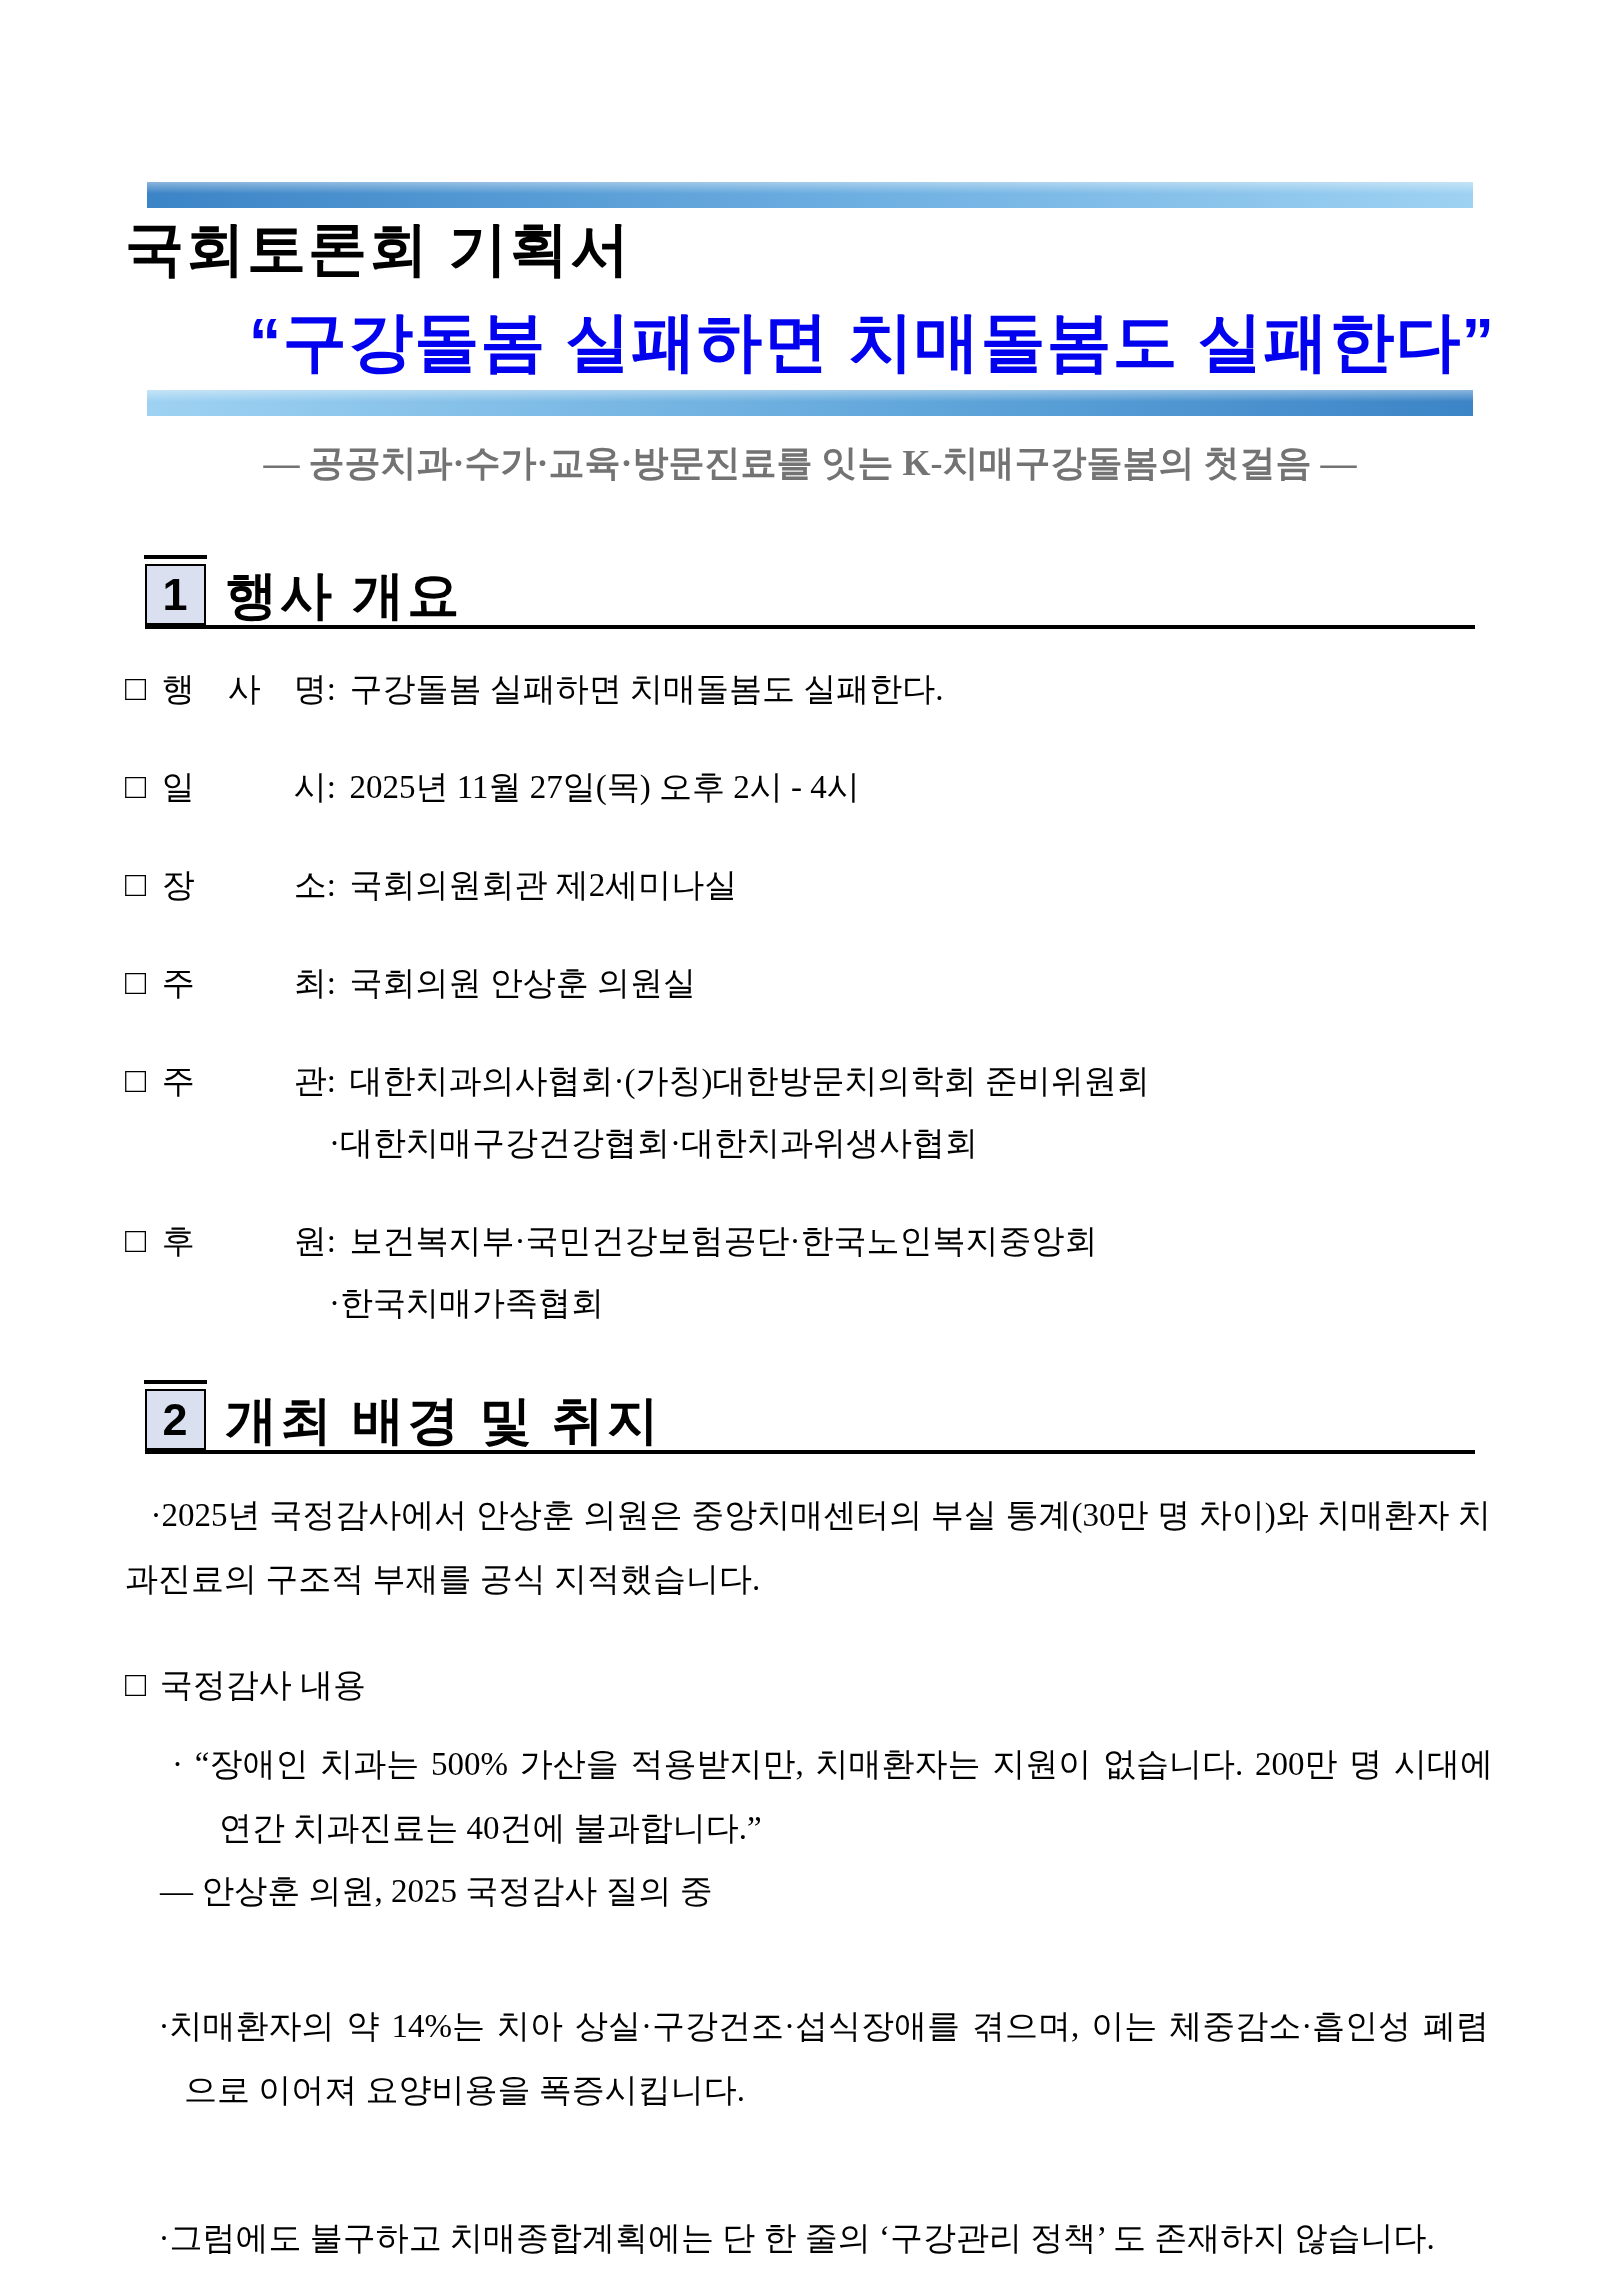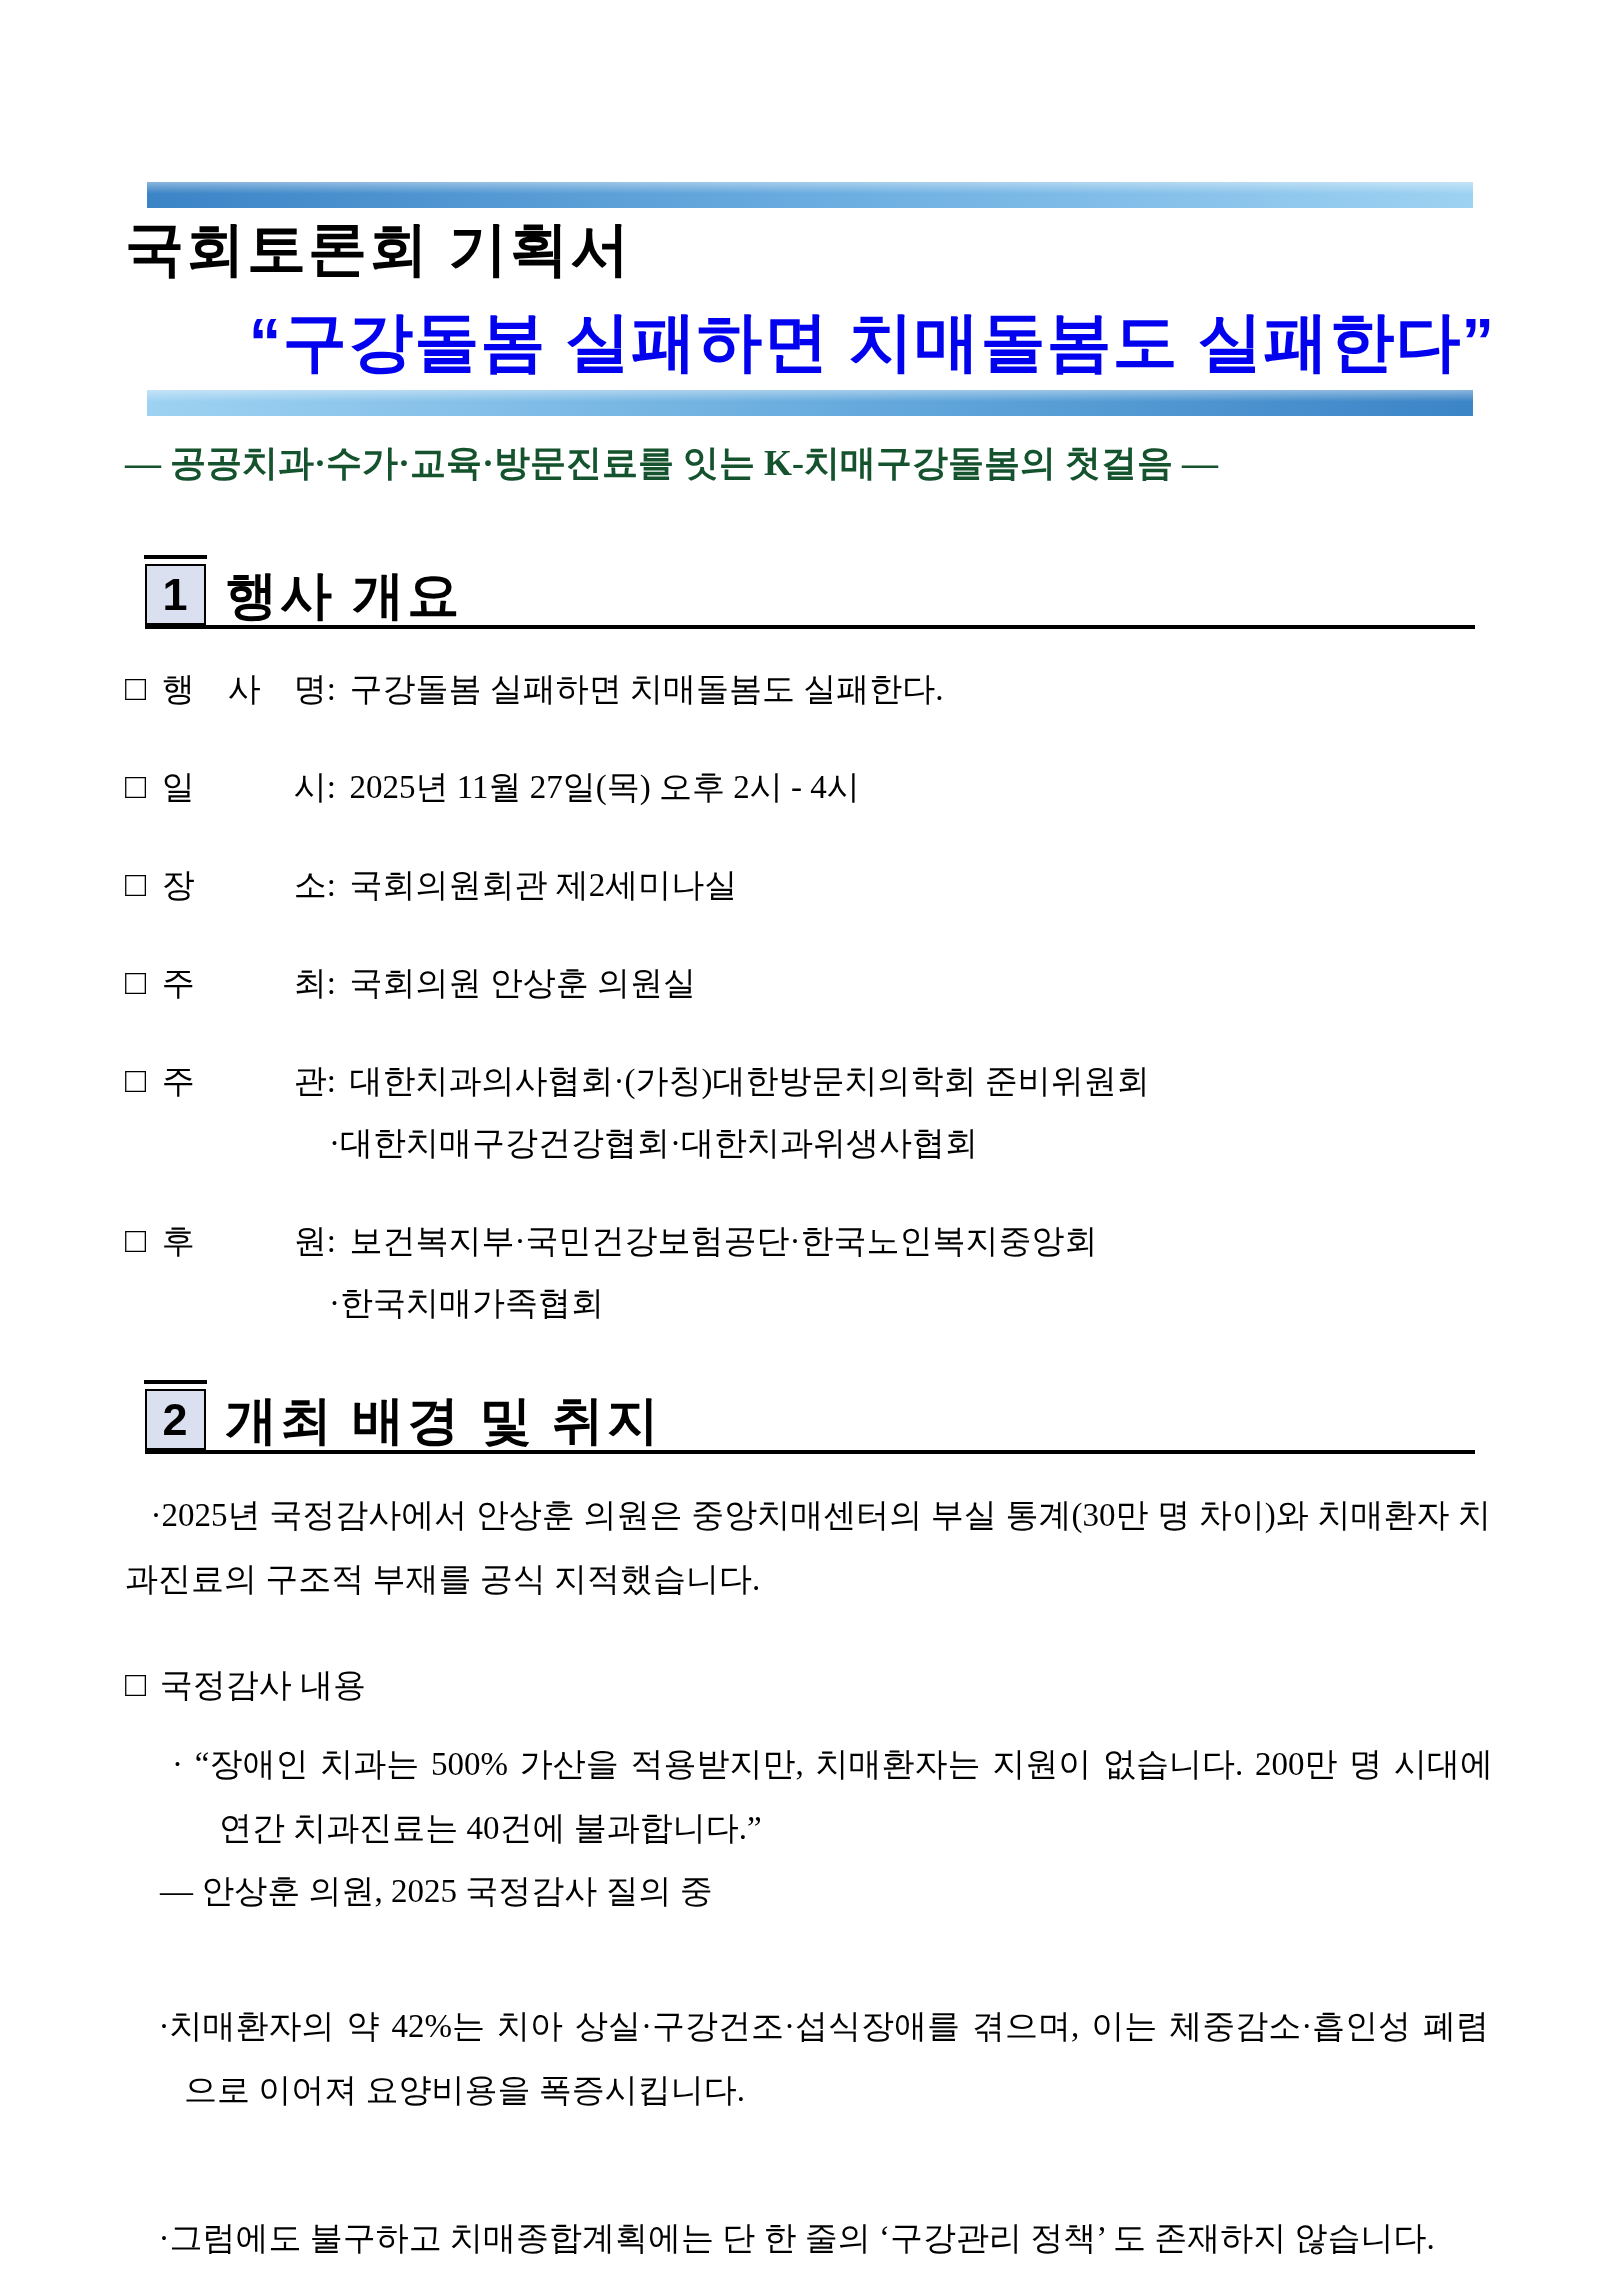--- a/index.html
+++ b/index.html
@@ -49,25 +49,25 @@
     text-align: right;
     font-family: "Liberation Sans", "DejaVu Sans", sans-serif;
     font-weight: 800;
     font-size: 65px;
     line-height: 76px;
     letter-spacing: 1px;
     color: #0202ee;
   }
   .subtitle {
     margin-top: 25.5px;
-    text-align: left;
+    text-align: center;
     font-weight: bold;
     font-size: 36px;
     line-height: 45px;
-    color: #14532d;
+    color: #737373;
   }
   
   .section-header {
     margin: 0 19.6px;
     border-bottom: 4.9px solid #000000;
     display: flex;
     align-items: flex-end;
     gap: 19.6px;
   }
   .section-header.first { margin-top: 78px; }
@@ -230,18 +230,18 @@
   <p class="para intro-para">·2025년 국정감사에서 안상훈 의원은 중앙치매센터의 부실 통계(30만 명 차이)와 치매환자 치과진료의 구조적 부재를 공식 지적했습니다.</p>
 
   <div class="audit-heading">
     <span class="item-bullet">□</span><span>국정감사 내용</span>
   </div>
 
   <p class="para quote-para">· “장애인 치과는 500% 가산을 적용받지만, 치매환자는 지원이 없습니다. 200만 명 시대에 연간 치과진료는 40건에 불과합니다.”</p>
 
   <p class="attribution">— 안상훈 의원, 2025 국정감사 질의 중</p>
 
-  <p class="para bullet-para bullet-80">·치매환자의 약 42%는 치아 상실·구강건조·섭식장애를 겪으며, 이는 체중감소·흡인성 폐렴으로 이어져 요양비용을 폭증시킵니다.</p>
+  <p class="para bullet-para bullet-80">·치매환자의 약 14%는 치아 상실·구강건조·섭식장애를 겪으며, 이는 체중감소·흡인성 폐렴으로 이어져 요양비용을 폭증시킵니다.</p>
 
   <p class="para bullet-para bullet-last">·그럼에도 불구하고 치매종합계획에는 단 한 줄의 ‘구강관리 정책’ 도 존재하지 않습니다.</p>
 
 </div>
 
 
 </body></html>

